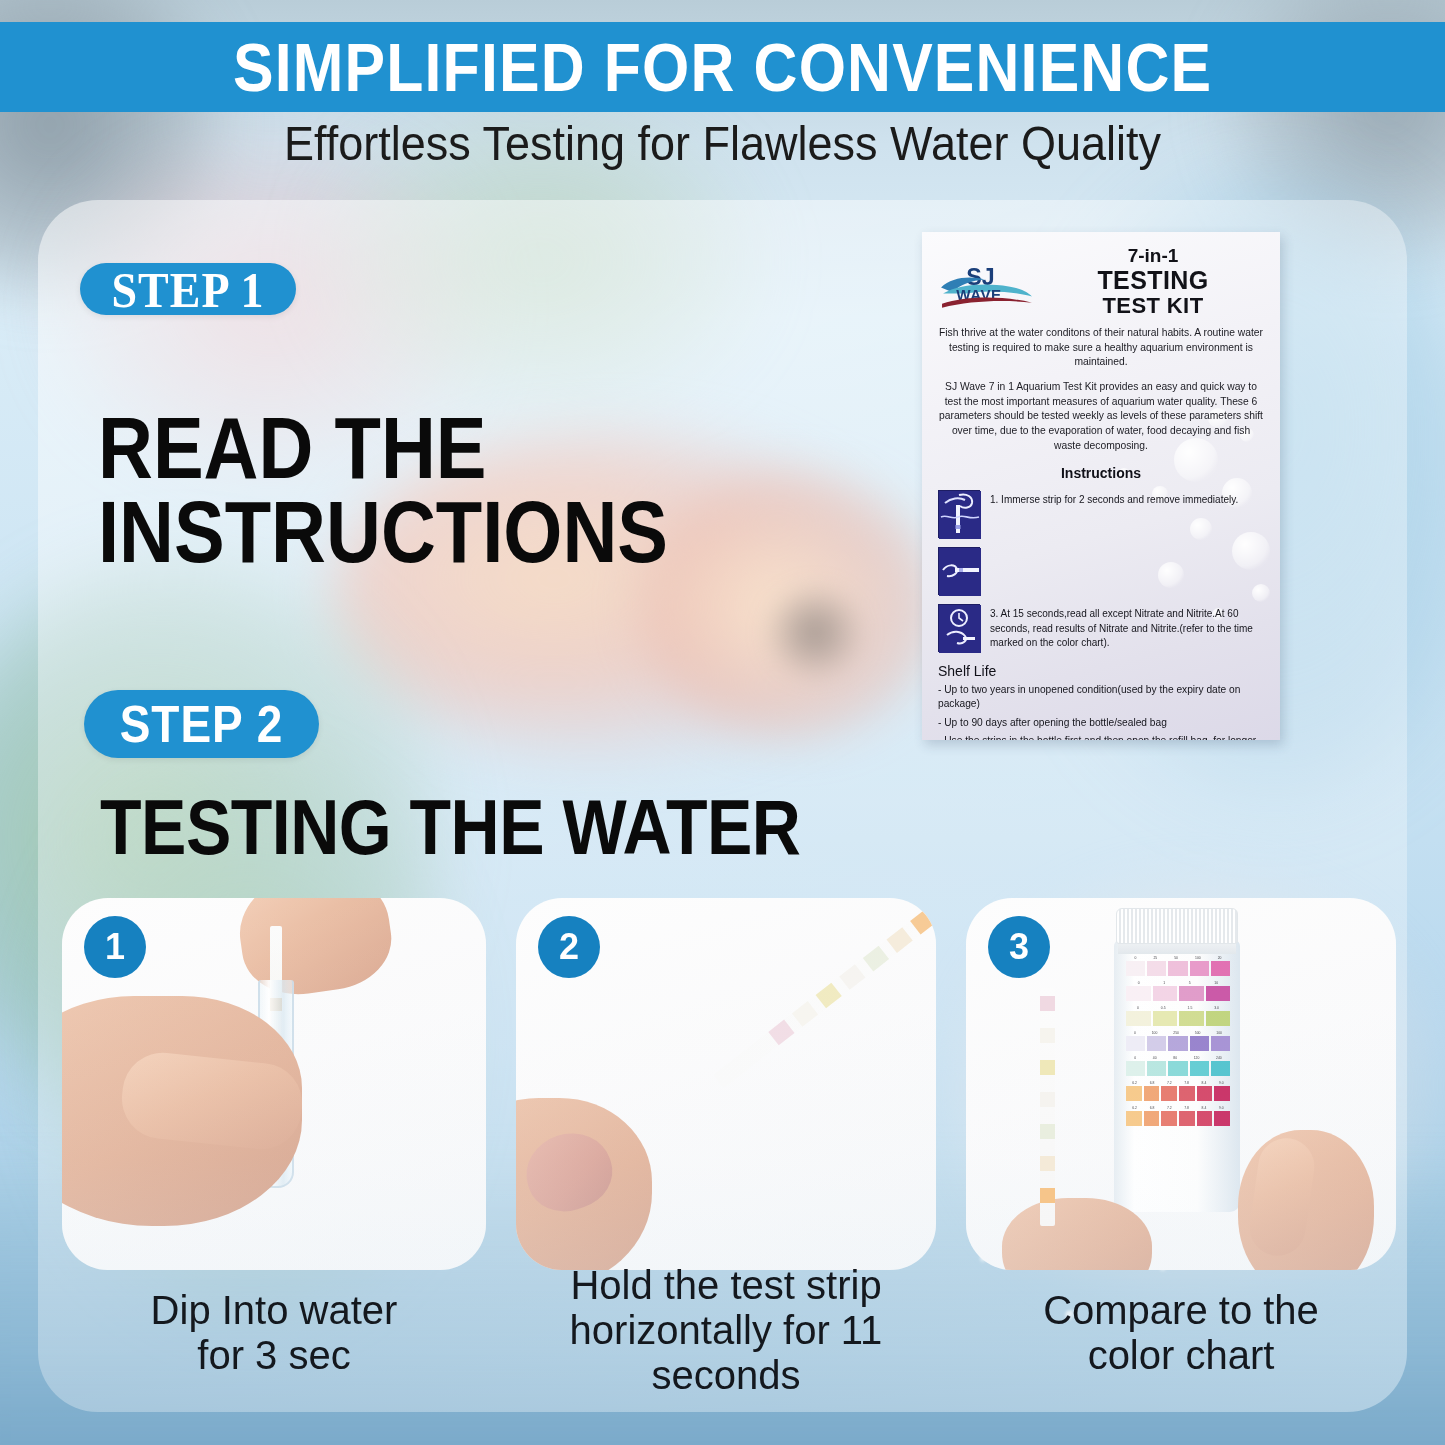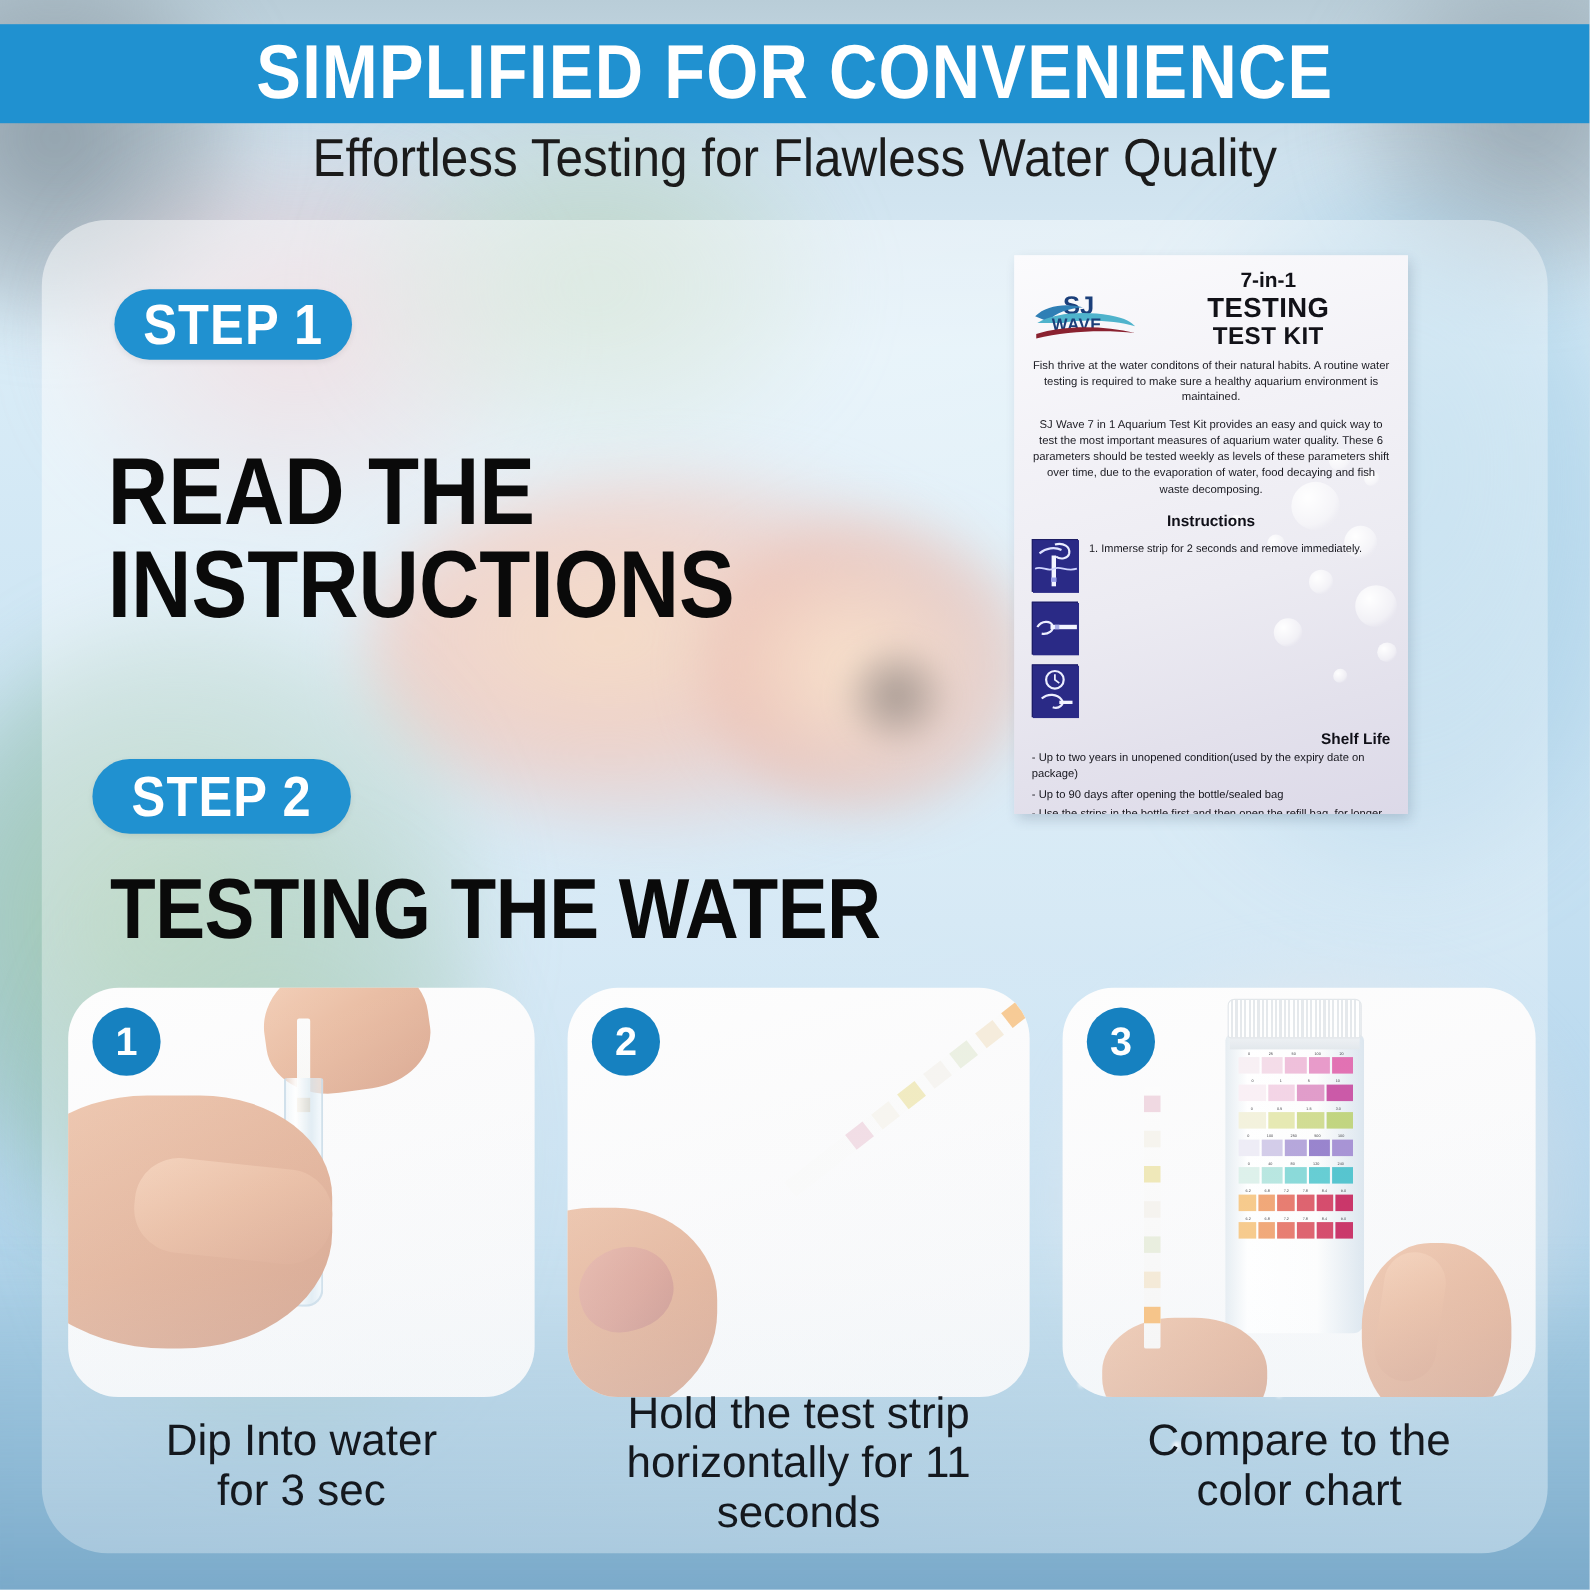--- a/index.html
+++ b/index.html
@@ -154,21 +154,21 @@
     box-shadow: 0 2px 6px rgba(0,0,0,.08);
   }
   .step-badge span {
     color: #ffffff;
     font-weight: bold;
     font-size: 46px;
     letter-spacing: 1px;
     transform: scaleY(1.12);
     white-space: nowrap;
   }
-  #step1-badge { left: 104px; top: 263px; width: 216px; height: 64px; }
+  #step1-badge { left: 80px; top: 263px; width: 216px; height: 52px; font-family: Liberation Serif, serif; }
   #step2-badge { left: 84px; top: 690px; width: 235px; height: 68px; }
 
   .big-heading {
     position: absolute;
     color: #0a0a0a;
     font-weight: bold;
     font-family: "Liberation Sans", sans-serif;
     line-height: .98;
     z-index: 30;
     transform: scaleY(1.14);
@@ -209,21 +209,21 @@
 
   .sec-title { text-align: center; font-weight: bold; font-size: 14px; margin-top: 12px; color: #101018; }
 
   .instr-row { display: flex; gap: 10px; margin-top: 9px; align-items: flex-start; }
   .instr-ico {
     width: 42px; height: 48px; flex: 0 0 auto;
     background: #2a2a86; border: 1px solid #1d1d63;
   }
   .instr-txt { font-size: 10px; line-height: 1.46; padding-top: 3px; color: #15151c; }
 
-  .shelf-title { text-align: right; font-weight: bold; font-size: 14px; margin-top: 11px; color: #101018; }
+  .shelf-title { text-align: left; font-weight: normal; font-size: 14px; margin-top: 11px; color: #101018; }
   .shelf-item { font-size: 10.2px; line-height: 1.4; margin-top: 4px; color: #15151c; }
 
   
   .photo-card {
     position: absolute;
     top: 898px;
     height: 372px;
     border-radius: 46px;
     background: linear-gradient(165deg, #fdfdfd 0%, #fafafb 45%, #f4f6f8 100%);
     z-index: 35;
@@ -477,20 +477,21 @@
     <div class="instr-row">
       <div class="instr-ico">
         <svg viewBox="0 0 42 48" width="42" height="48">
           <rect width="42" height="48" fill="#2a2a86"></rect>
           <circle cx="20" cy="13" r="8" stroke="#eceeff" stroke-width="2" fill="none"></circle>
           <path d="M20,8 L20,13 L24,16" stroke="#eceeff" stroke-width="1.6" fill="none"></path>
           <path d="M8,30 C14,25 22,26 26,31 C29,35 24,40 18,38" stroke="#eceeff" stroke-width="2" fill="none"></path>
           <rect x="24" y="32" width="12" height="3" fill="#f2f4ff"></rect>
         </svg>
       </div>
+      <div class="instr-txt">3. At 15 seconds,read all except Nitrate and Nitrite.At 60 seconds, read results of Nitrate and Nitrite.(refer to the time marked on the color chart).</div>
     </div>
 
     <div class="shelf-title">Shelf Life</div>
     <div class="shelf-item">- Up to two years in unopened condition(used by the expiry date on package)</div>
     <div class="shelf-item">- Up to 90 days after opening the bottle/sealed bag</div>
     <div class="shelf-item">- Use the strips in the bottle first and then open the refill bag, for longer use.</div>
   </div>
 </div>
 
 <div class="photo-card" id="photo1">

